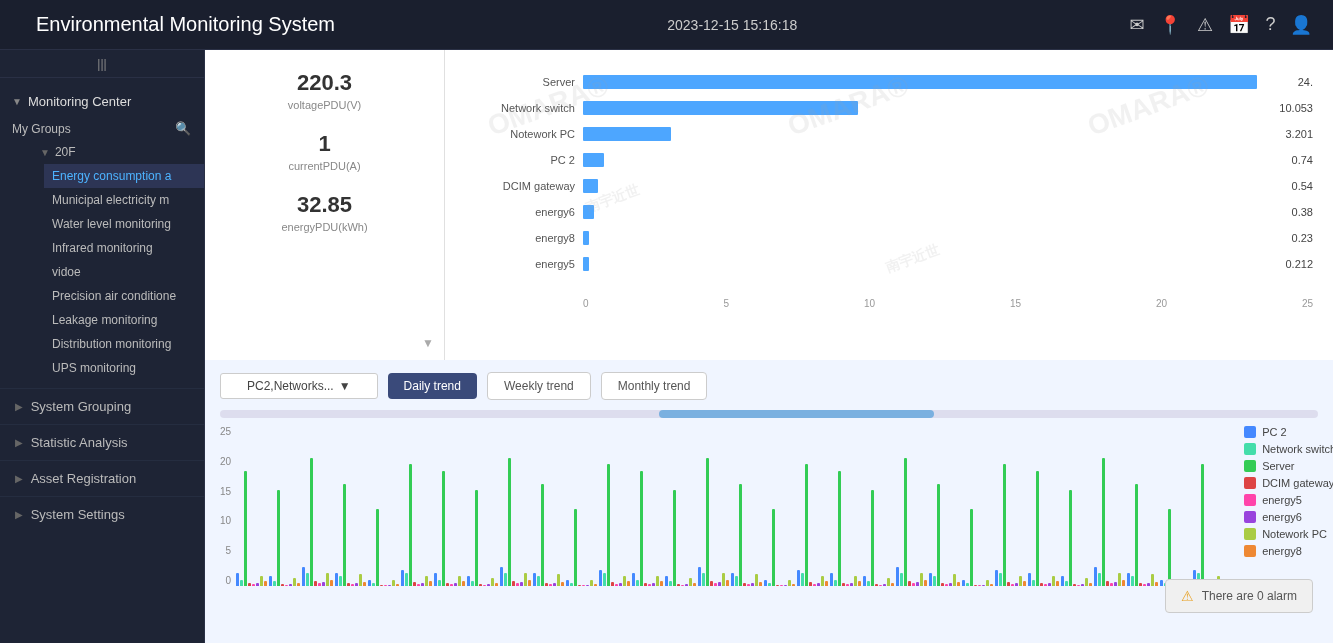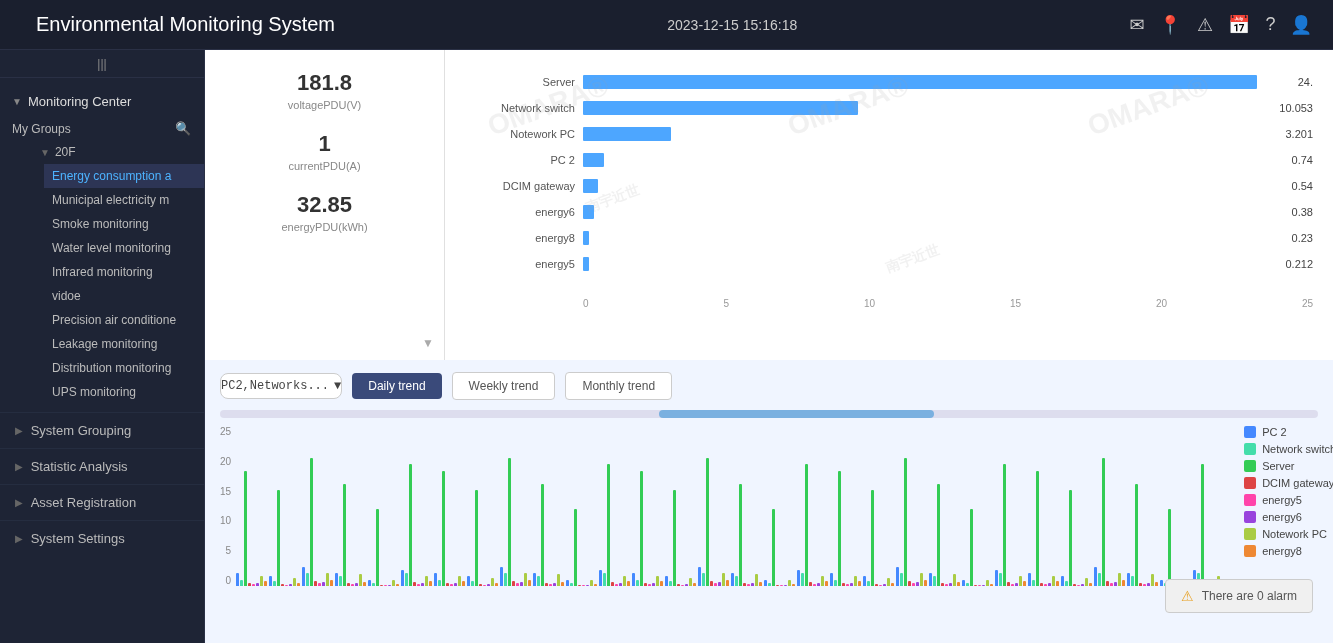--- a/index.html
+++ b/index.html
@@ -115,22 +115,22 @@
     
     .trends-panel {
       flex: 1; background: #f0f5ff; padding: 12px 15px; overflow: hidden;
     }
     .trends-header { font-size: 14px; font-weight: 600; color: #333; margin-bottom: 12px; padding: 8px 12px; background: #e8f0ff; border-radius: 3px; }
 
     .trends-controls {
       display: flex; align-items: center; gap: 10px; margin-bottom: 10px;
     }
     .dropdown-btn {
-      background: #fff; border: 1px solid #ccc; padding: 5px 0; border-radius: 8px;
-      cursor: pointer; color: #444; font-size: 12px; display: flex; align-items: center; gap: 5px; font-family: Liberation Mono, monospace;
+      background: #fff; border: 1px solid #ccc; padding: 5px 26px; border-radius: 3px;
+      cursor: pointer; color: #444; font-size: 12px; display: flex; align-items: center; gap: 5px;
     }
     .trend-btn {
       padding: 6px 16px; border-radius: 4px; cursor: pointer; font-size: 12px; border: none;
     }
     .trend-btn.active { background: #3a4a7a; color: #fff; }
     .trend-btn.inactive { background: #fff; color: #555; border: 1px solid #ccc; }
 
     .scroll-bar-container {
       height: 8px; background: #dde; border-radius: 4px; margin: 0 0 8px 0; position: relative; overflow: hidden;
     }
@@ -202,21 +202,20 @@
         </div>
 
         <div class="sidebar-tree">
           <div class="tree-child">
             <div class="tree-item">
               <span class="tree-arrow">▼</span>20F
             </div>
             <div style="padding-left:12px;">
               <div class="tree-item active">Energy consumption a</div>
               <div class="tree-item">Municipal electricity m</div>
-              <div class="tree-item">Smoke monitoring</div>
               <div class="tree-item">Water level monitoring</div>
               <div class="tree-item">Infrared monitoring</div>
               <div class="tree-item">vidoe</div>
               <div class="tree-item">Precision air conditione</div>
               <div class="tree-item">Leakage monitoring</div>
               <div class="tree-item">Distribution monitoring</div>
               <div class="tree-item">UPS monitoring</div>
             </div>
           </div>
         </div>
@@ -244,21 +243,21 @@
 
       <div class="watermark" style="top:40px;left:280px;">OMARA®</div>
       <div class="watermark" style="top:40px;left:580px;">OMARA®</div>
       <div class="watermark" style="top:40px;left:880px;">OMARA®</div>
       <div class="watermark" style="top:140px;left:380px;font-size:14px;">南宇近世</div>
       <div class="watermark" style="top:200px;left:680px;font-size:14px;">南宇近世</div>
 
       <div class="metrics-panel">
         <div class="metrics-left">
           <div class="metric-item">
-            <div class="metric-value">181.8</div>
+            <div class="metric-value">220.3</div>
             <div class="metric-label">voltagePDU(V)</div>
           </div>
           <div class="metric-item">
             <div class="metric-value">1</div>
             <div class="metric-label">currentPDU(A)</div>
           </div>
           <div class="metric-item">
             <div class="metric-value">32.85</div>
             <div class="metric-label">energyPDU(kWh)</div>
           </div>

